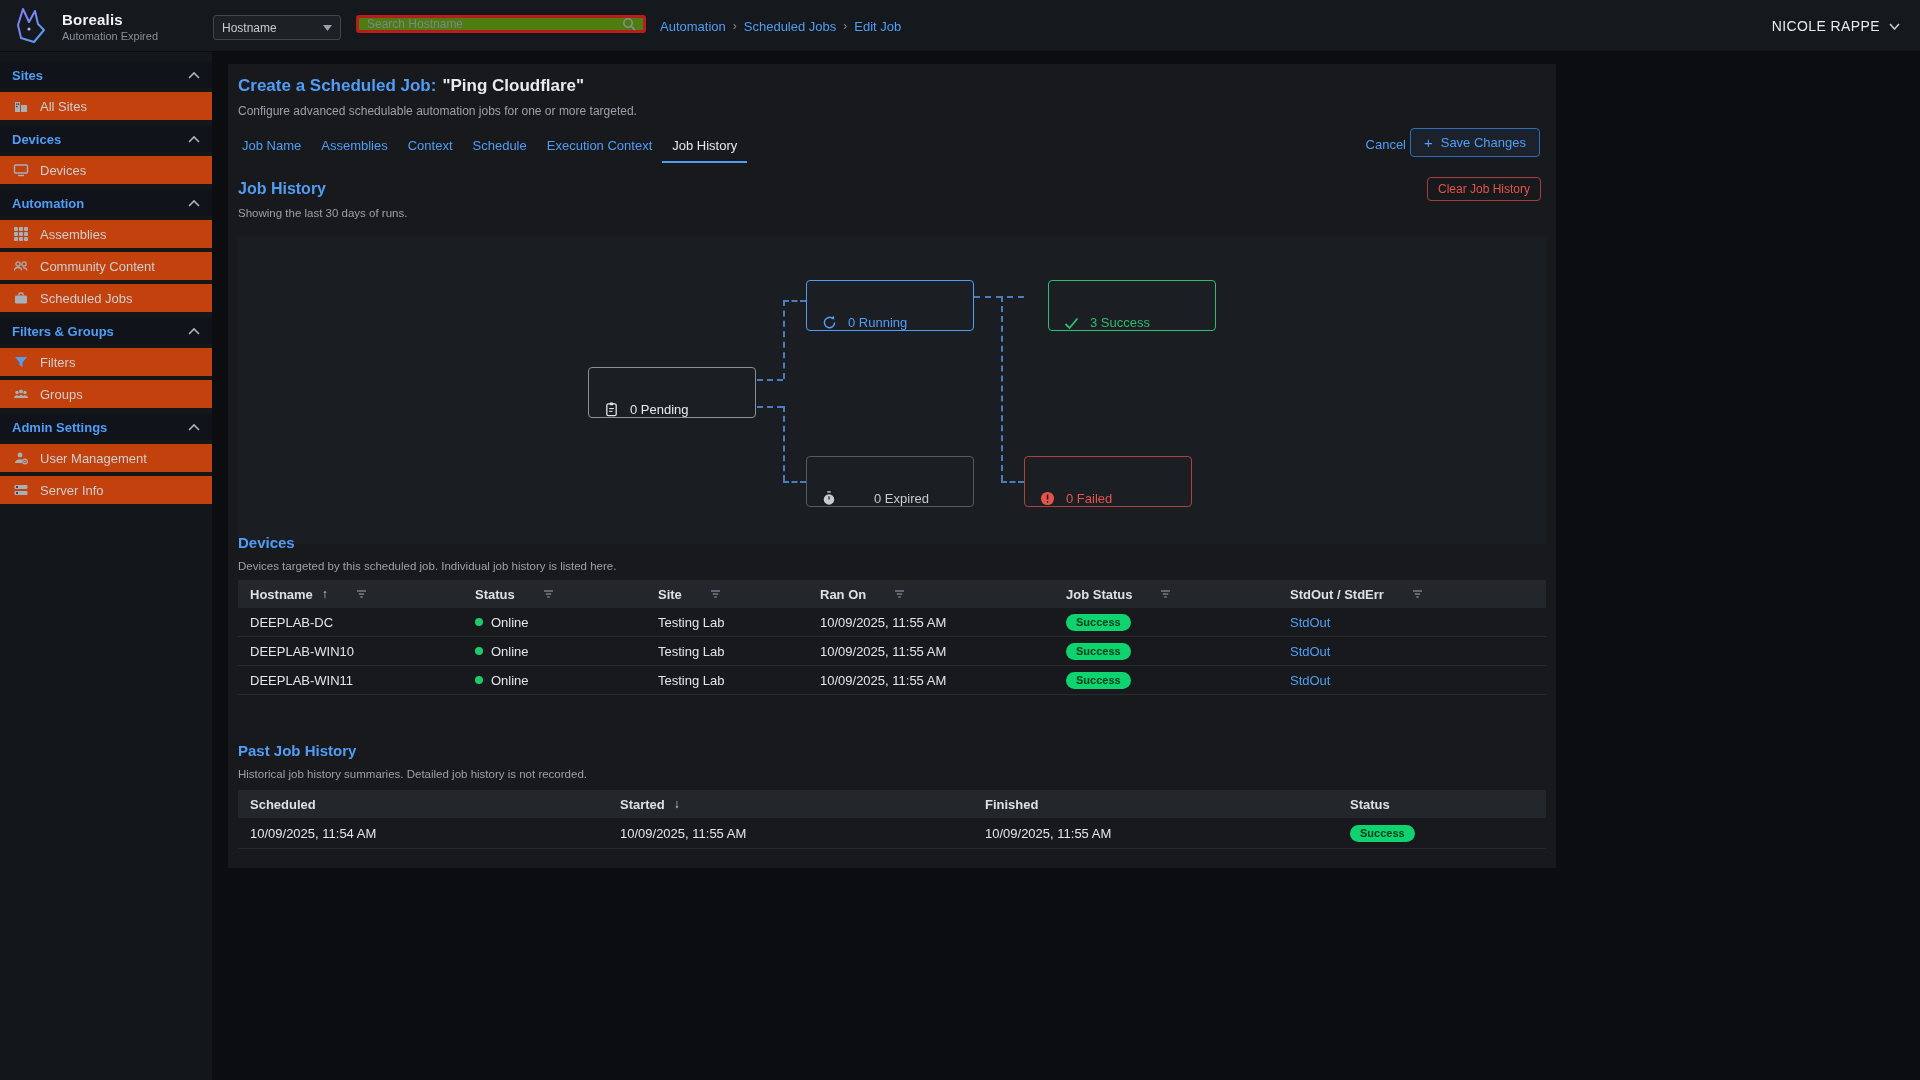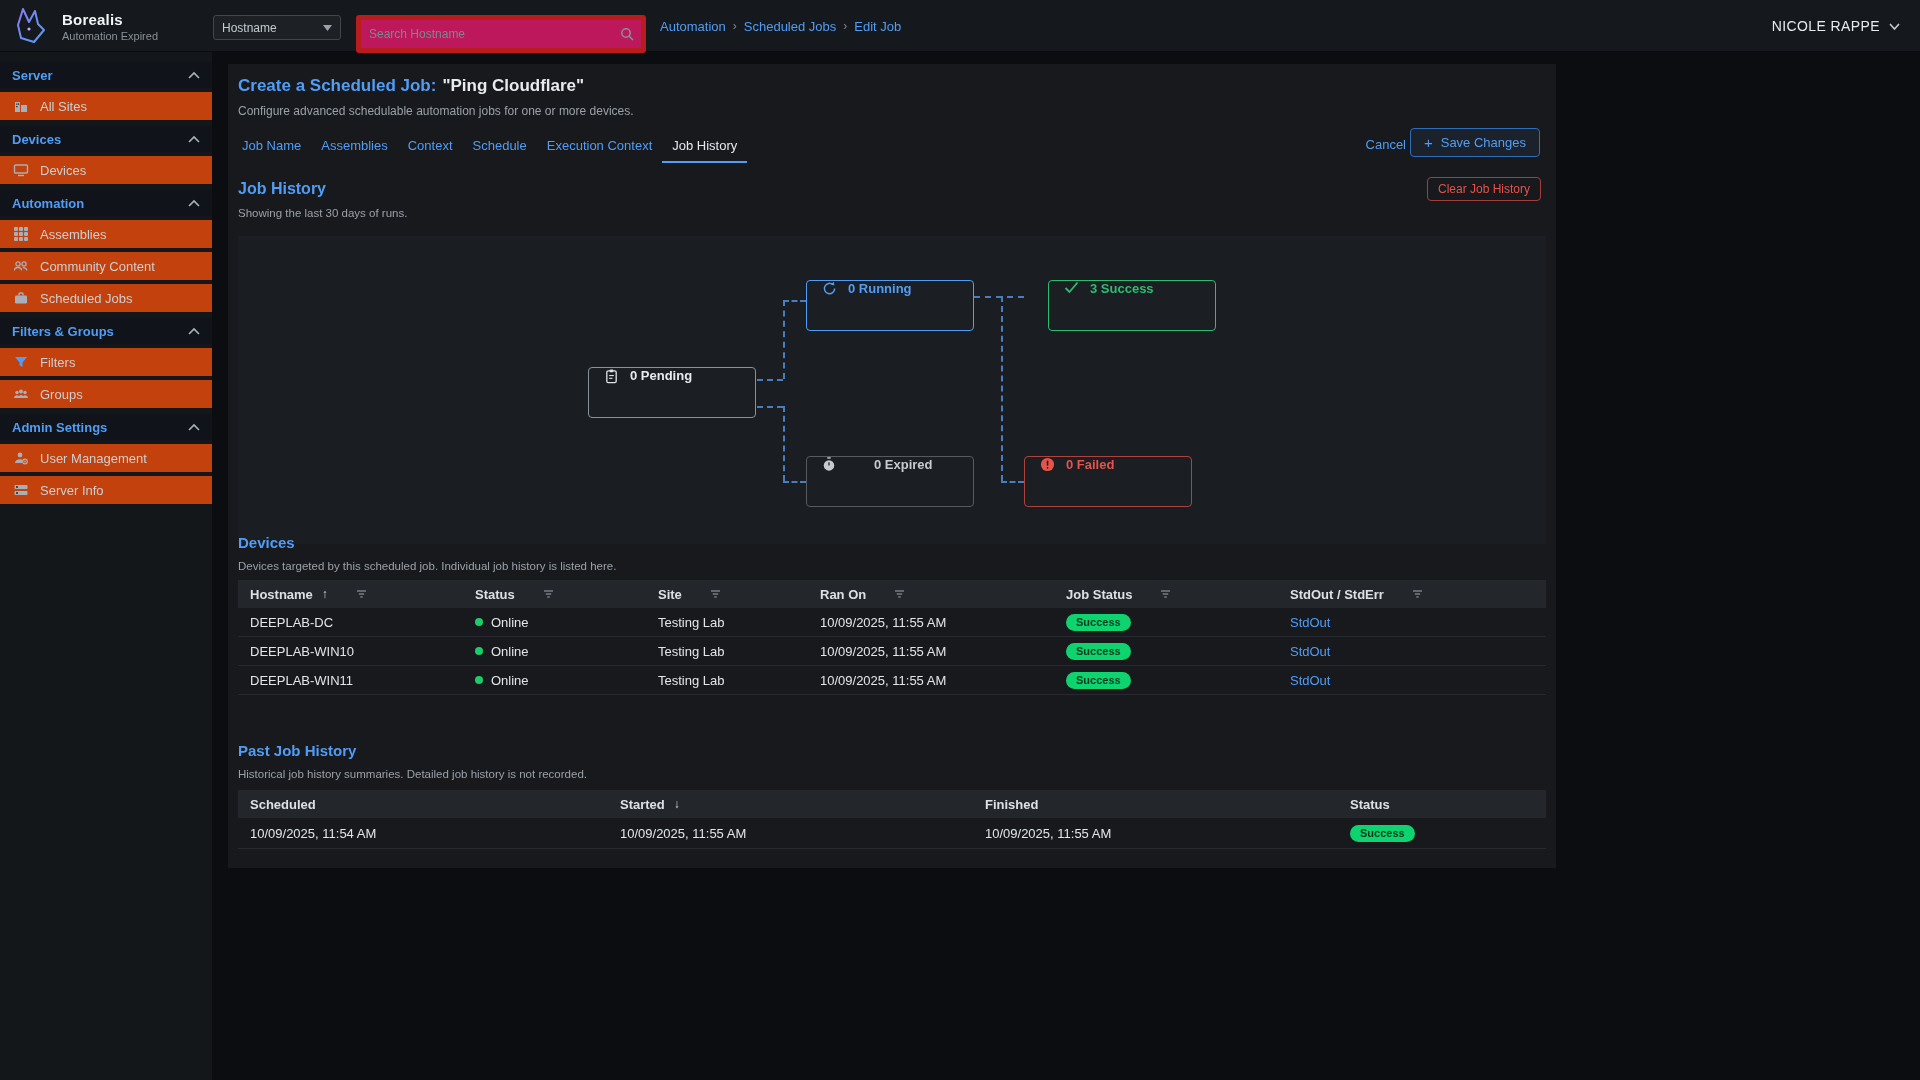--- a/index.html
+++ b/index.html
@@ -13,21 +13,21 @@
     font-size:13px;
   }
   svg { display:block; }
 
   
   .topbar { position:absolute; top:0; left:0; width:1920px; height:52px; background:#15181c; border-bottom:1px solid #0a0c0e; z-index:5; }
   .brand { position:absolute; left:8px; top:3px; display:flex; align-items:center; gap:8px; }
   .brand-text .nm { font-size:15px; font-weight:bold; color:#f2f4f6; letter-spacing:.2px; }
   .brand-text .sub { font-size:11px; color:#8a9097; margin-top:2px; }
   .host-select { position:absolute; left:213px; top:15px; width:128px; height:25px; background:#1d2126; border:1px solid #41464d; border-radius:3px; display:flex; align-items:center; justify-content:space-between; padding:0 8px; color:#c6cbd1; font-size:12px; cursor:pointer; }
-  .search-box { position:absolute; left:356px; top:15px; width:290px; height:38px; background:#be185d; border:5px solid #b91c1c; border-radius:3px; display:flex; align-items:center; }
+  .search-box { position:absolute; left:356px; top:15px; width:290px; height:18px; background:#4d7c0f; border:3px solid #b91c1c; border-radius:3px; display:flex; align-items:center; }
   .search-box input { flex:1; background:transparent; border:none; outline:none; color:#c6cbd1; font-size:12px; padding:0 8px; font-family:"Liberation Sans", sans-serif; }
   .search-box input::placeholder { color:#7f868d; }
   .search-box .sicon-wrap { padding-right:7px; }
   .breadcrumb { position:absolute; left:660px; top:0; height:52px; display:flex; align-items:center; font-size:13px; }
   .breadcrumb a { color:#519df5; text-decoration:none; cursor:pointer; }
   .breadcrumb .sep { color:#7f868d; padding:0 7px; font-size:12px; }
   .userbox { position:absolute; right:20px; top:0; height:52px; display:flex; align-items:center; gap:9px; cursor:pointer; }
   .userbox .uname { color:#e8ebee; font-size:14px; letter-spacing:.4px; }
 
   
@@ -49,21 +49,21 @@
   .cancel-link { position:absolute; right:150px; top:73px; color:#519df5; font-size:13px; cursor:pointer; }
   .save-btn { position:absolute; right:16px; top:64px; height:29px; display:flex; align-items:center; gap:8px; padding:0 13px; border:1px solid #2e6db8; border-radius:4px; background:rgba(81,157,240,0.07); color:#519df5; font-size:13px; cursor:pointer; }
   .save-btn .plus { font-size:15px; }
 
   .section-h1 { position:absolute; left:10px; top:116px; font-size:16px; color:#519df5; }
   .section-sub { position:absolute; left:10px; top:143px; font-size:11.5px; color:#9aa1a8; }
   .clear-btn { position:absolute; right:15px; top:113px; height:24px; display:flex; align-items:center; padding:0 10px; border:1px solid #a03f3b; border-radius:4px; color:#e5534b; font-size:12px; background:transparent; cursor:pointer;text-align:right; }
 
   
   .flow { position:absolute; left:10px; top:172px; width:1308px; height:308px; background:#1a1d22; }
-  .fbox { position:absolute; width:168px; height:51px; border:1px solid #555b61; border-radius:4px; display:flex; align-items:flex-start; gap:11px; padding:0 15px; background:#1b1f24; font-size:13px; font-weight:bold; color:#e8ebee; }
+  .fbox { position:absolute; width:168px; height:51px; border:1px solid #555b61; border-radius:4px; display:flex; align-items:flex-end; gap:11px; padding:0 15px; background:#1b1f24; font-size:13px; font-weight:normal; color:#e8ebee; }
   .fbox.pending  { left:350px; top:131px; border-color:#8a9097; }
   .fbox.running  { left:568px; top:44px;  border-color:#519df5; color:#519df5; }
   .fbox.success  { left:810px; top:44px;  border-color:#2dbd6e; color:#2dbd6e; }
   .fbox.expired  { left:568px; top:220px; border-color:#555b61; color:#c7cbd0;gap:38px; }
   .fbox.failed   { left:786px; top:220px; border-color:#b0423e; color:#e5534b; }
   .hline { position:absolute; border-top:2px dashed #4a7dbd; height:0; }
   .vline { position:absolute; border-left:2px dashed #4a7dbd; width:0; }
 
   
   .dev-h   { position:absolute; left:10px; top:470px; font-size:15px; color:#519df5; }
@@ -142,21 +142,21 @@
       <svg width="11" height="7" viewBox="0 0 11 7">
           <polyline points="1,1 5.5,6 10,1" fill="none" stroke="#c6cbd1" stroke-width="1.6"></polyline>
         </svg>
     </span>
   </div>
 </header>
 
 <aside class="sidebar">
 
   <div class="side-header">
-    <span>Server</span>
+    <span>Sites</span>
     <span>
         <svg width="12" height="8" viewBox="0 0 12 8">
           <polyline points="1,7 6,2 11,7" fill="none" stroke="#aab2ba" stroke-width="1.6"></polyline>
         </svg>
       </span>
   </div>
   <div class="side-item">
     <span class="sicon">
         <svg width="16" height="16" viewBox="0 0 16 16" fill="#a7b0b8">
           <rect x="2" y="4" width="5" height="10"></rect>
@@ -290,21 +290,21 @@
       </span>
     <span>Server Info</span>
   </div>
 </aside>
 
 <main class="panel">
 
   <h1 class="page-title">
     <span class="tp">Create a Scheduled Job:</span><span class="tn">"Ping Cloudflare"</span>
   </h1>
-  <div class="page-sub">Configure advanced schedulable automation jobs for one or more devices.</div>
+  <div class="page-sub">Configure advanced schedulable automation jobs for one or more targeted.</div>
 
   <div class="tabs">
     <div class="tab">Job Name</div>
     <div class="tab">Assemblies</div>
     <div class="tab">Context</div>
     <div class="tab">Schedule</div>
     <div class="tab">Execution Context</div>
     <div class="tab active">Job History</div>
   </div>
 

